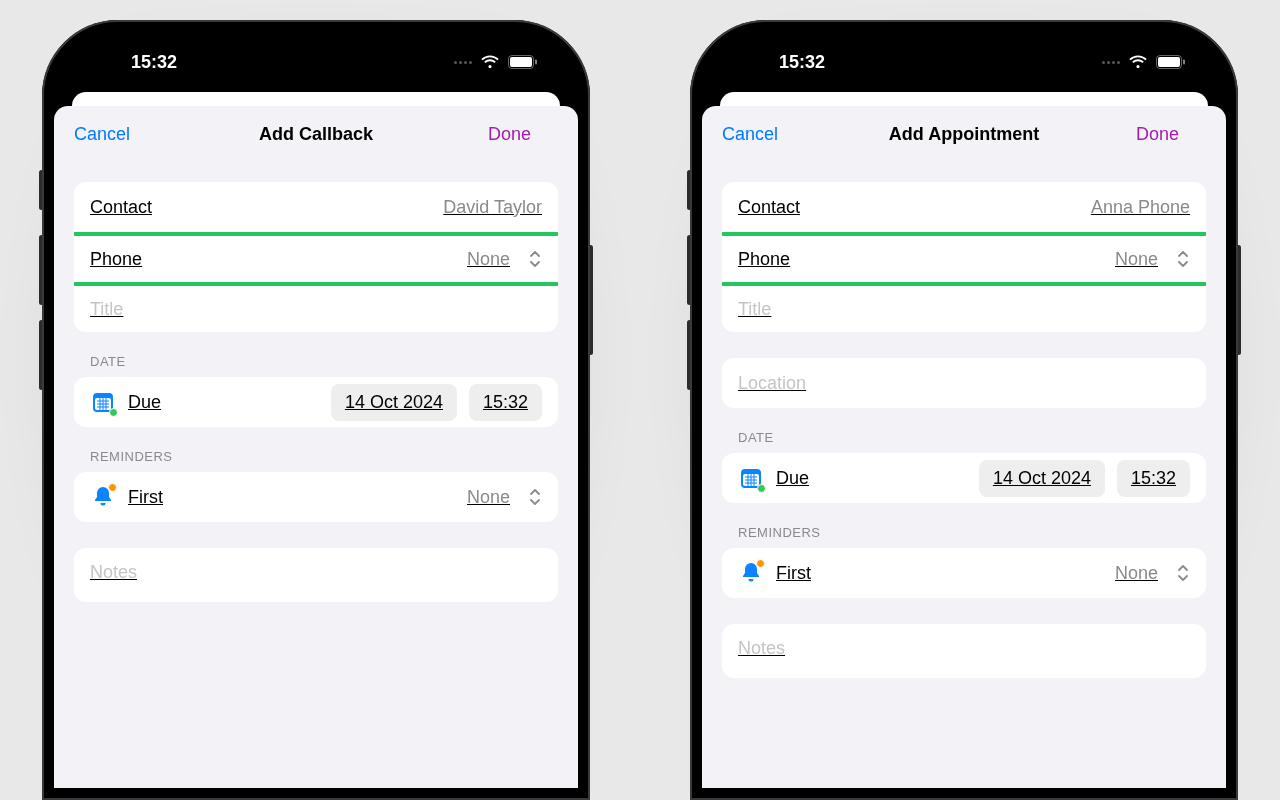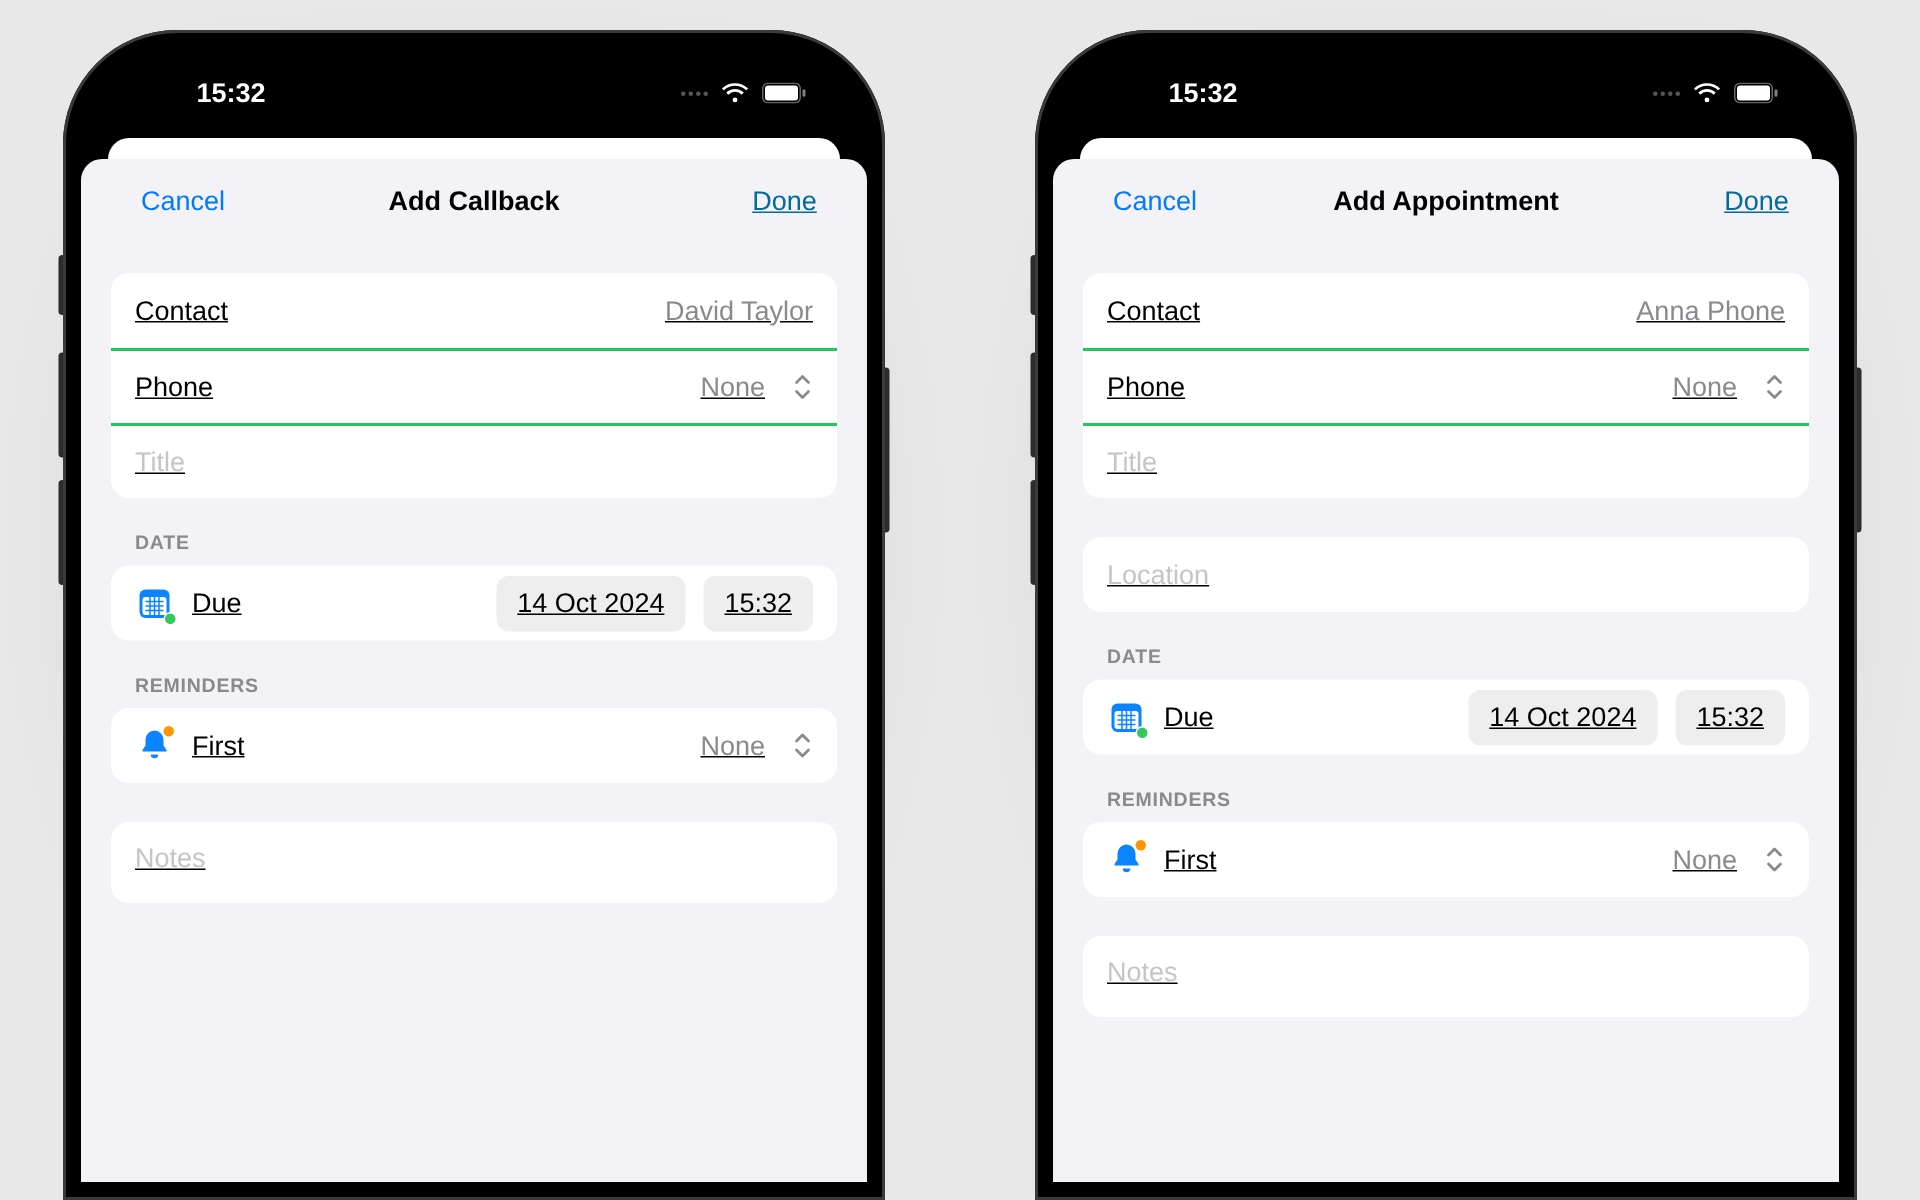--- a/index.html
+++ b/index.html
@@ -90,49 +90,49 @@
   border-radius: 14px 14px 0 0;
   overflow: hidden;
 }
 .modal-header {
   display: flex;
   align-items: center;
   justify-content: space-between;
   padding: 16px 20px;
   height: 56px;
 }
-.header-btn { font-size: 18px; min-width: 70px; margin-left: 20px; }
+.header-btn { font-size: 18px; min-width: 70px; }
 .header-cancel { color: #007aff; text-align: left; cursor: pointer; }
-.header-done { color: #0369a1; text-align: center; text-decoration: underline; }
+.header-done { color: #a21caf; text-align: left; }
 .header-title { font-size: 18px; font-weight: 600; color: #000; text-align: center; flex: 1; }
 .content { padding: 0 20px; }
 .section-header {
   font-size: 13px;
-  font-weight: 700;
+  font-weight: 400;
   color: #8a8a8e;
   text-transform: uppercase;
   letter-spacing: 0.5px;
   margin: 22px 0 8px 16px;
 }
 .card {
   background: #fff;
   border-radius: 12px;
   overflow: hidden;
 }
 .card-top { margin-top: 20px; }
 .card-single { margin-top: 26px; }
 .row {
   display: flex;
   align-items: center;
   min-height: 50px;
   padding: 0 16px;
   gap: 12px;
   text-decoration: underline;
 }
-.row + .row { border-top: 2px solid #22c55e; }
+.row + .row { border-top: 4px solid #22c55e; }
 .row-label { font-size: 18px; color: #000; flex-shrink: 0; }
 .row-value { font-size: 18px; color: #8a8a8e; margin-left: auto; }
 .row-placeholder { font-size: 18px; color: #c5c5c7; width: 100%; }
 .row .icon-slot { width: 26px; height: 26px; flex-shrink: 0; display:flex; align-items:center; justify-content:center; }
 .spacer { flex: 1; }
 .chip {
   background: #eeeeef;
   border-radius: 8px;
   padding: 8px 14px;
   font-size: 18px;

